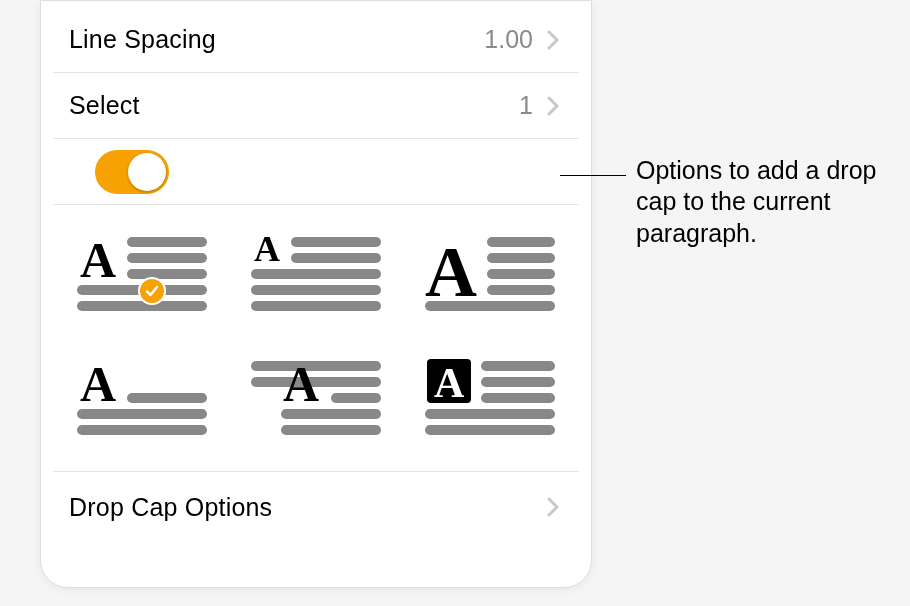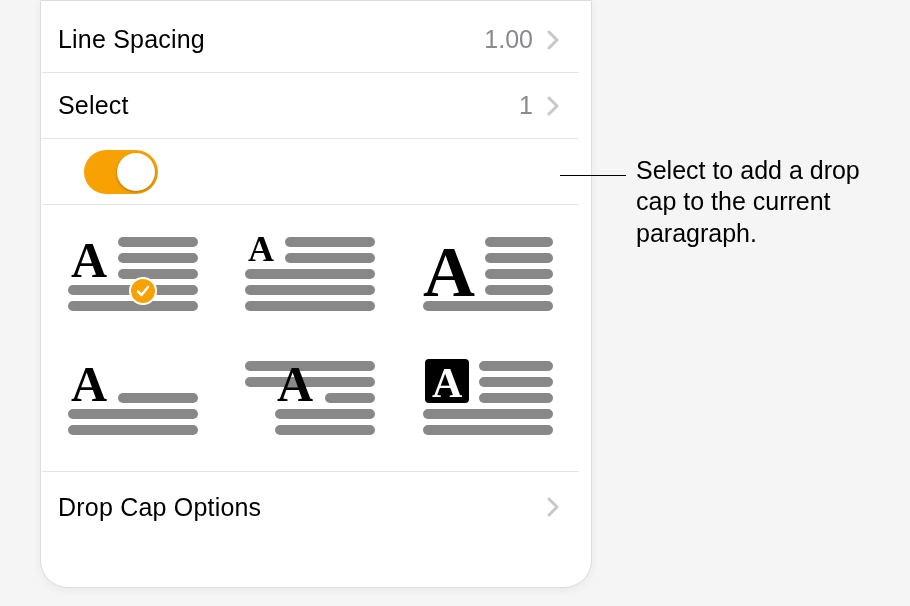--- a/index.html
+++ b/index.html
@@ -14,21 +14,21 @@
     .panel {
       position: absolute;
       left: 40px;
       top: 0;
       width: 552px;
       height: 588px;
       background: #fff;
       border: 1px solid #ddd;
       border-radius: 0 0 28px 28px;
       box-shadow: 0 2px 10px rgba(0,0,0,0.06);
-      padding: 6px 12px 10px 1px;
+      padding: 6px 12px 10px 12px;
       display: flex;
       flex-direction: column;
     }
     .inner {
       flex: 1;
       background: #fff;
       border-radius: 0 0 18px 18px;
       overflow: hidden;
       display: flex;
       flex-direction: column;
@@ -249,13 +249,13 @@
               <path d="M2 2 L10 10 L2 18" stroke="#c7c7cc" stroke-width="3" fill="none" stroke-linecap="round" stroke-linejoin="round"></path>
             </svg>
         </span>
       </div>
     </div>
 
   </div>
 </div>
 
 <div class="callout-line"></div>
-<div class="callout-text">Select to add a drop cap to the current paragraph.</div>
+<div class="callout-text">Options to add a drop cap to the current paragraph.</div>
 
 </body></html>

